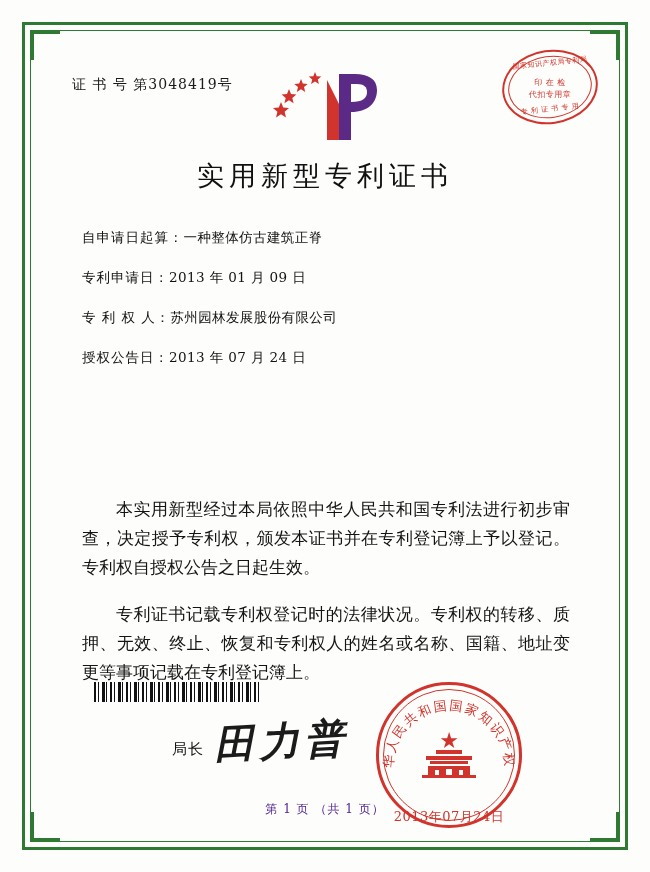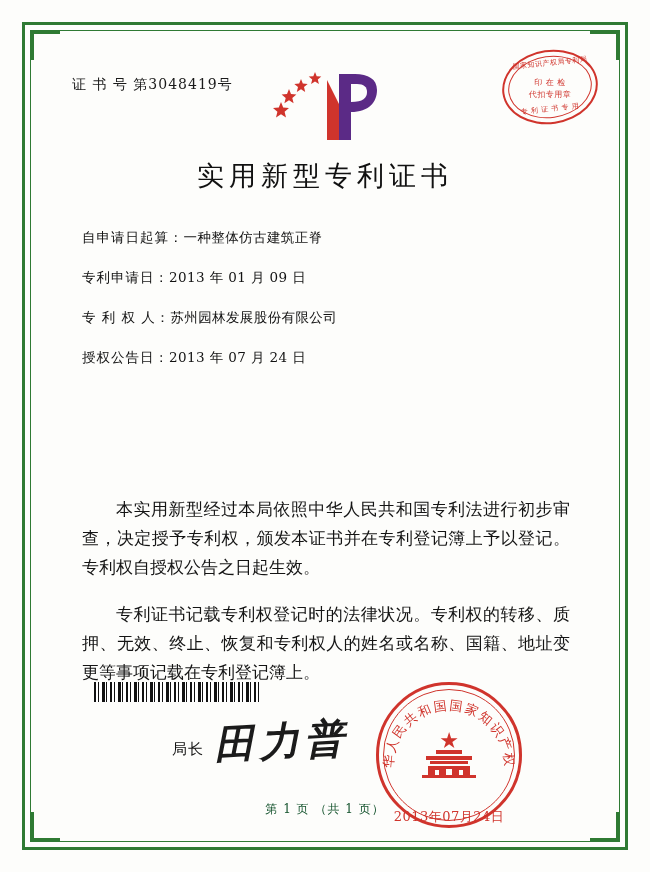--- a/index.html
+++ b/index.html
@@ -275,21 +275,21 @@
 
   
   .footer {
     position: absolute;
     bottom: 8px;
     left: 0;
     width: 100%;
     text-align: center;
     font-family: "DejaVu Serif", "Liberation Serif", serif;
     font-size: 12px;
-    color: #14532d;
+    color: #4c1d95;
     letter-spacing: 1px;
   }
 </style>
 </head>
 <body>
 
 <div class="page">
 
   <div class="border-outer"></div>
   <div class="border-inner"></div>

